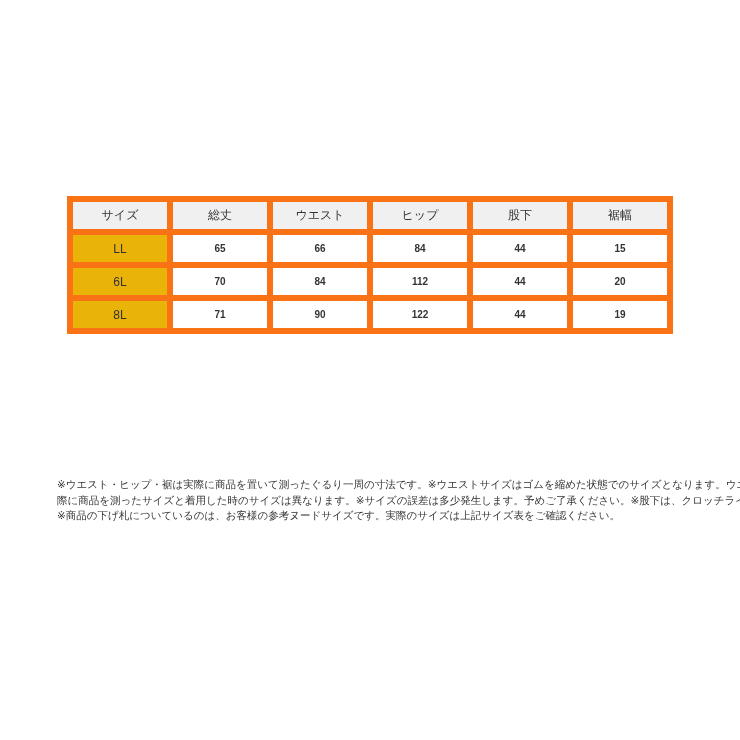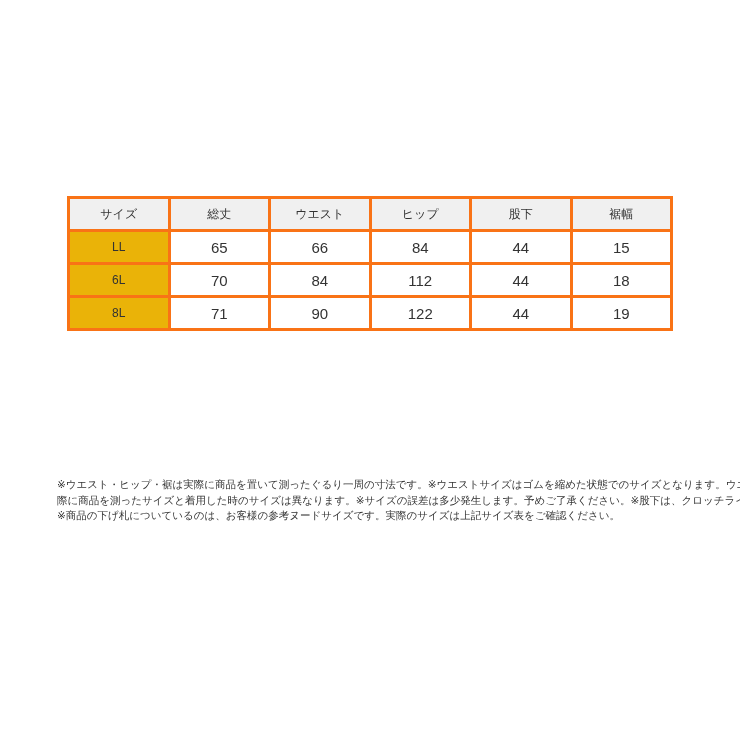--- a/index.html
+++ b/index.html
@@ -17,42 +17,43 @@
   .size-table {
     position: absolute;
     left: 67px;
     top: 196px;
     width: 606px;
     border-collapse: collapse;
     table-layout: fixed;
   }
   .size-table th,
   .size-table td {
-    border: 3px solid #f97316;
+    border: 6px solid #f97316;
     height: 33px;
     box-sizing: border-box;
     text-align: center;
     vertical-align: middle;
     padding: 0;
   }
   .size-table th.col-header {
     background: #f0f0f0;
     font-weight: normal;
     font-size: 12px;
     color: #333333;
   }
   .size-table td.size-cell {
     background: #eab308;
     font-size: 12px;
     color: #333333;
   }
   .size-table td.value-cell {
     background: #ffffff;
-    font-size: 15px;
+    font-size: 10px;
     color: #333333;
+    font-weight: bold;
   }
   .notes {
     position: absolute;
     left: 57px;
     top: 477px;
     width: 634px;
     font-size: 10.5px;
     line-height: 15.7px;
     color: #333333;
   }
@@ -82,21 +83,21 @@
       <td class="value-cell">84</td>
       <td class="value-cell">44</td>
       <td class="value-cell">15</td>
     </tr>
     <tr>
       <td class="size-cell">6L</td>
       <td class="value-cell">70</td>
       <td class="value-cell">84</td>
       <td class="value-cell">112</td>
       <td class="value-cell">44</td>
-      <td class="value-cell">18</td>
+      <td class="value-cell">20</td>
     </tr>
     <tr>
       <td class="size-cell">8L</td>
       <td class="value-cell">71</td>
       <td class="value-cell">90</td>
       <td class="value-cell">122</td>
       <td class="value-cell">44</td>
       <td class="value-cell">19</td>
     </tr>
   </tbody>

